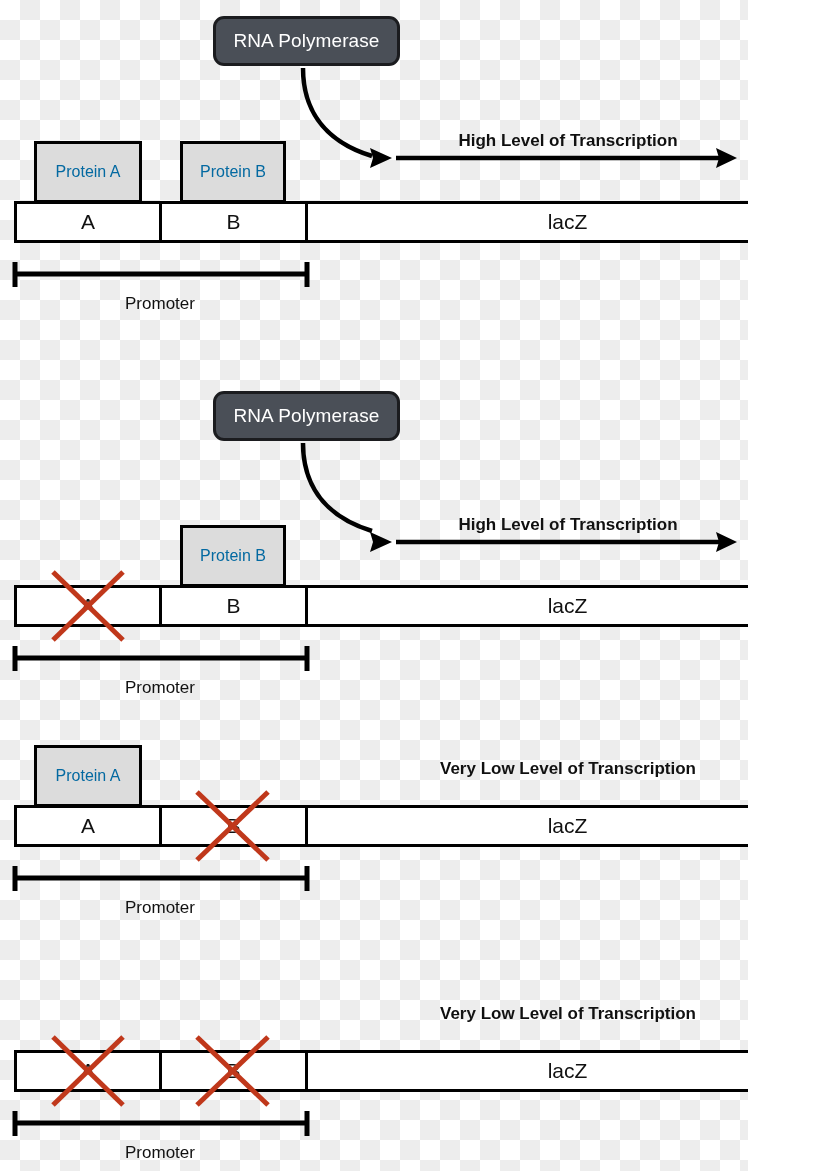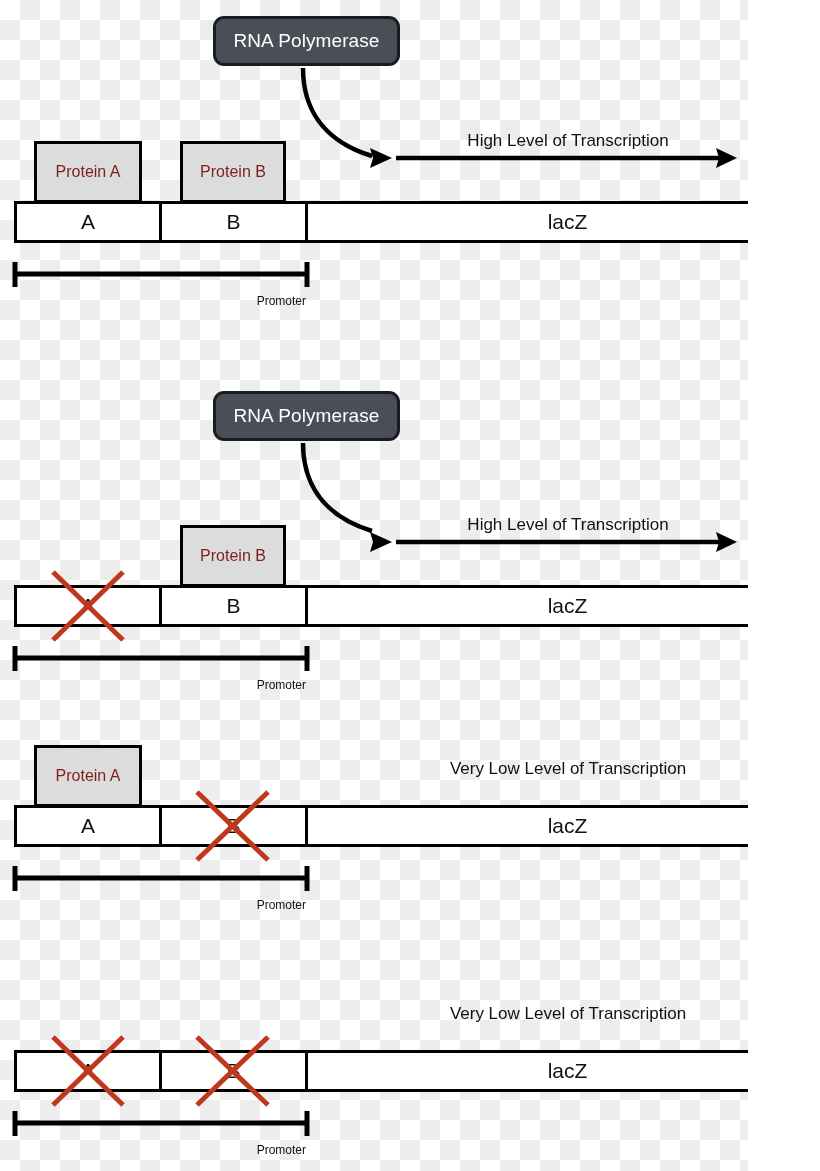--- a/index.html
+++ b/index.html
@@ -63,43 +63,44 @@
   
   .protein-box {
     position: absolute;
     box-sizing: border-box;
     background: #dcdcdc;
     border: 3px solid #000000;
     display: flex;
     align-items: center;
     justify-content: center;
     font-size: 16px;
-    color: #7f1d1d;
+    color: #0369a1;
     white-space: nowrap;
   }
 
   
   .promoter-bracket {
     position: absolute;
   }
   .promoter-label {
-    position: absolute;
-    font-size: 12px;
-    color: #111111;
-    text-align: right;
-    white-space: nowrap;
-  }
-
-  
-  .level-label {
     position: absolute;
     font-size: 17px;
     color: #111111;
     text-align: center;
     white-space: nowrap;
+  }
+
+  
+  .level-label {
+    position: absolute;
+    font-size: 17px;
+    color: #111111;
+    text-align: center;
+    white-space: nowrap;
+    font-weight: bold;
   }
 
   
   .overlay {
     position: absolute;
     left: 0;
     top: 0;
     width: 820px;
     height: 1171px;
     pointer-events: none;

